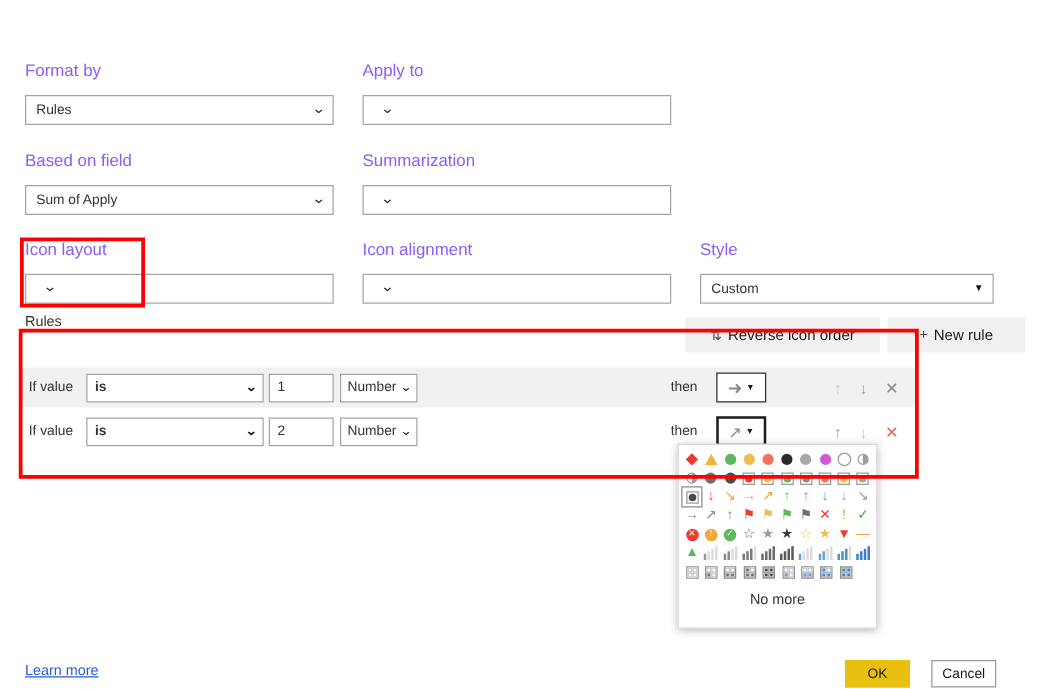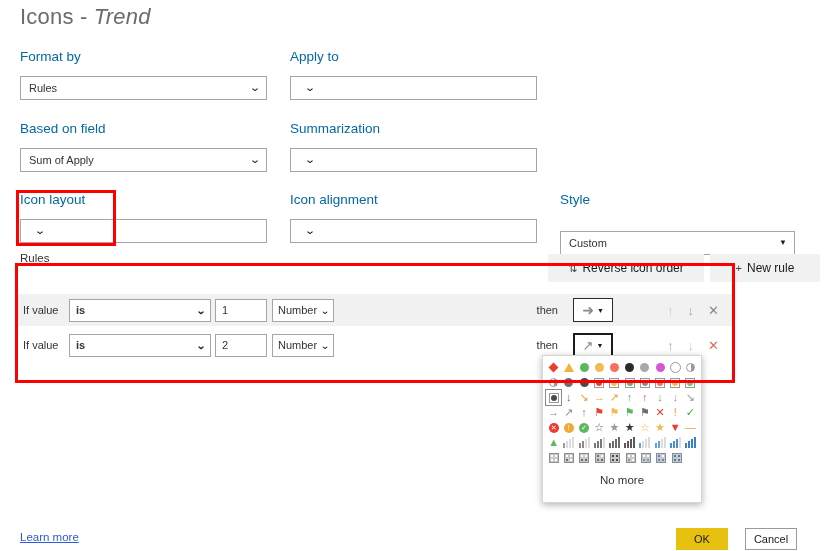--- a/index.html
+++ b/index.html
@@ -17,21 +17,21 @@
   
   .title{
     position:absolute;left:20px;top:4px;
     font-size:22px;color:#6b6b6b;font-weight:400;letter-spacing:.2px;
     white-space:nowrap;
   }
   .title .em{font-style:italic;}
 
   
   .lbl{
-    position:absolute;font-size:13.5px;color:#0369a1;white-space:nowrap;
+    position:absolute;font-size:13.5px;color:#8b5cf6;white-space:nowrap;
   }
 
   
   .combo{
     position:absolute;
     height:24px;
     border:1px solid #a6a6a6;
     background:#ffffff;
     box-sizing:border-box;
     font-size:11px;color:#333;
@@ -151,23 +151,20 @@
   .annot{
     position:absolute;border:3px solid #ff0000;box-sizing:border-box;
     pointer-events:none;z-index:40;
   }
 </style>
 </head>
 <body>
 
 <div class="dialog">
 
-  <div class="title">
-    <span>Icons - </span><span class="em">Trend</span>
-  </div>
 
   <div class="lbl" style="left:20px;top:49px;">Format by</div>
   <div class="combo" style="left:20px;top:76px;width:247px;">
     <span class="val">Rules</span>
     <span class="chev">⌄</span>
   </div>
 
   <div class="lbl" style="left:290px;top:49px;">Apply to</div>
   <div class="combo" style="left:290px;top:76px;width:247px;">
     <span class="chev">⌄</span>
@@ -188,21 +185,21 @@
   <div class="combo" style="left:20px;top:219px;width:247px;">
     <span class="chev">⌄</span>
   </div>
 
   <div class="lbl" style="left:290px;top:192px;">Icon alignment</div>
   <div class="combo" style="left:290px;top:219px;width:247px;">
     <span class="chev">⌄</span>
   </div>
 
   <div class="lbl" style="left:560px;top:192px;">Style</div>
-  <div class="combo" style="left:560px;top:219px;width:235px;margin-top:12px;">
+  <div class="combo" style="left:560px;top:219px;width:235px;">
     <span class="val">Custom</span>
     <span class="caret">▼</span>
   </div>
 
   <div class="rules-label">Rules</div>
 
   <div class="tbtn" style="left:548px;top:254px;width:156px;">
     <span class="tico">⇅</span>
     <span>Reverse icon order</span>
   </div>

